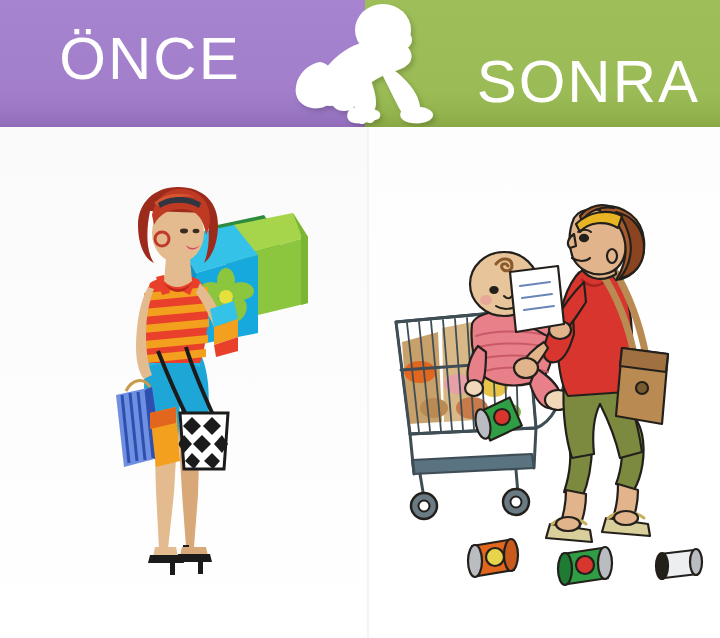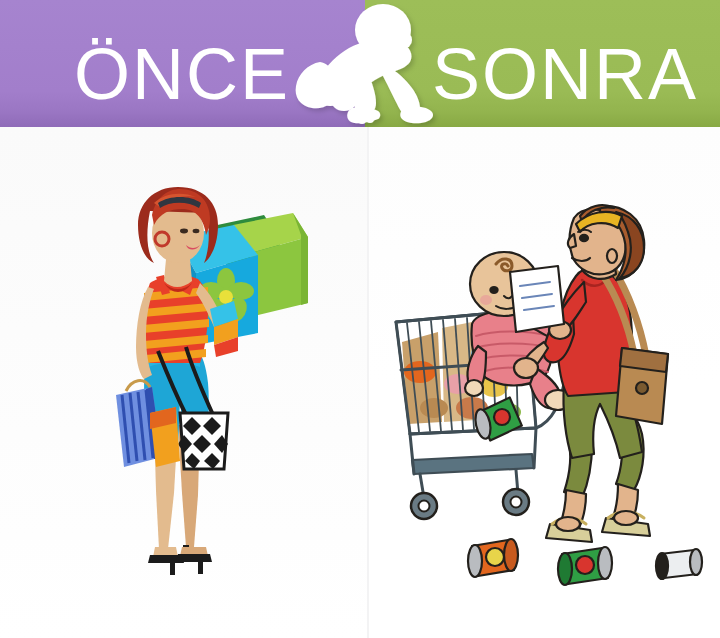--- a/index.html
+++ b/index.html
@@ -39,41 +39,41 @@
     width: 365px;
     background: linear-gradient(180deg, #a684cf 0%, #a27ecb 72%, #9a76c3 88%, #8f6bb8 100%);
   }
   #header-right {
     left: 365px;
     width: 355px;
     background: linear-gradient(180deg, #9dbe58 0%, #9abb55 72%, #93b44e 88%, #88a944 100%);
   }
   .header-label {
     position: absolute;
-    top: 15px;
+    top: 0;
     height: 120px;
     line-height: 118px;
     color: #ffffff;
     font-family: "Liberation Sans", sans-serif;
     font-weight: 300;
-    font-size: 72px;
+    font-size: 60px;
     letter-spacing: 2px;
     white-space: nowrap;
-    padding-left: 32px;
     -webkit-font-smoothing: antialiased;
   }
   #label-before {
     left: 0;
     width: 300px;
     text-align: center;
   }
   #label-after {
     left: 400px;
     width: 300px;
-    text-align: left;
+    text-align: right;
+    margin-top: 23px;
   }
 
   
   #baby-silhouette {
     position: absolute;
     left: 286px;
     top: 2px;
     width: 160px;
     height: 125px;
     z-index: 5;

